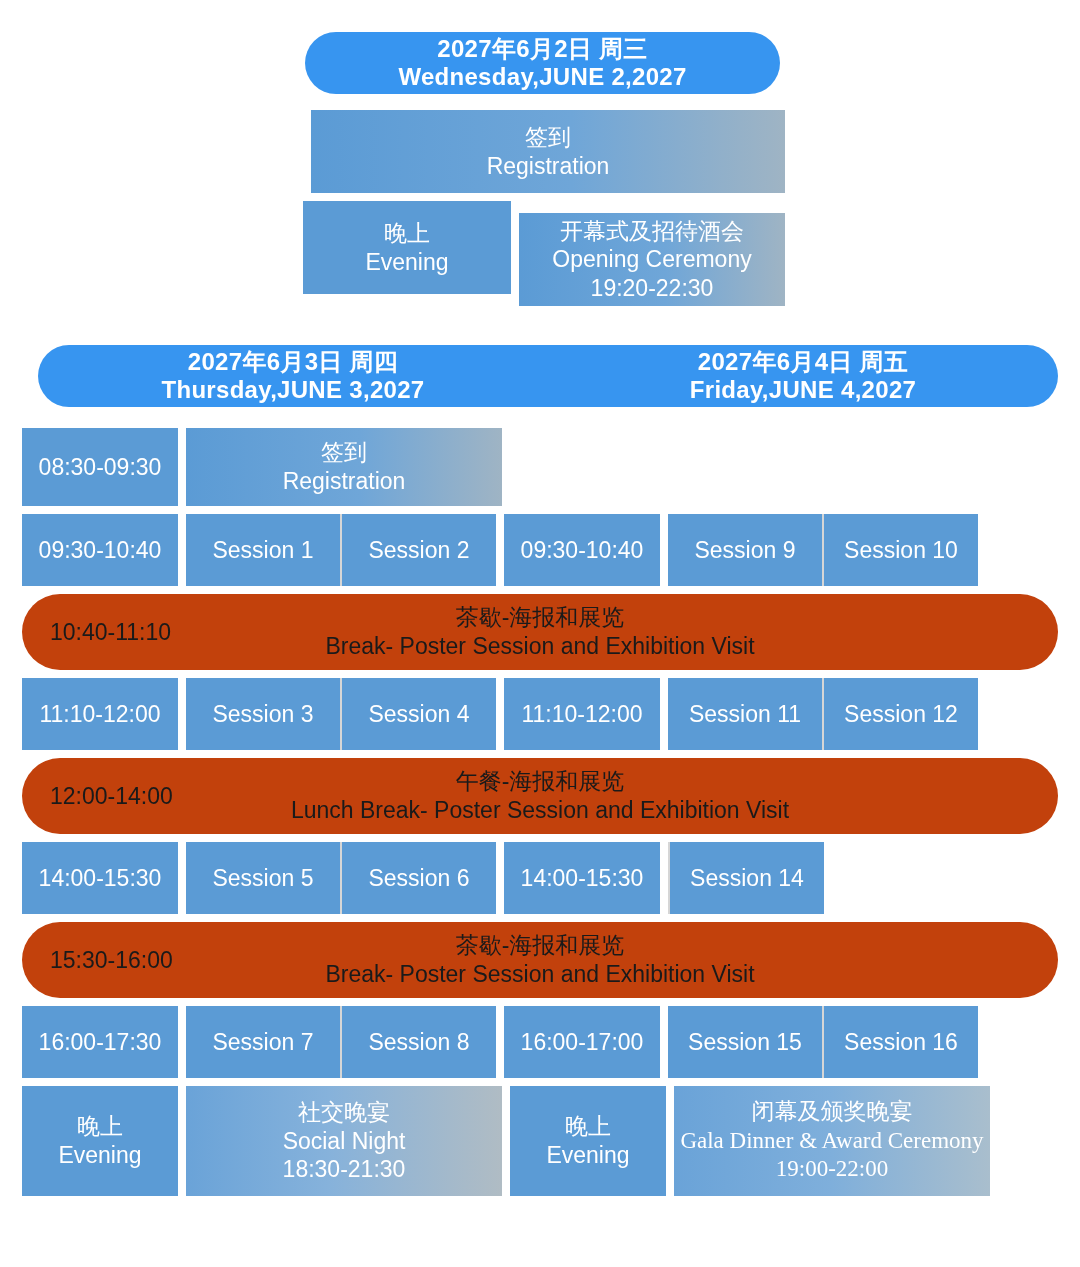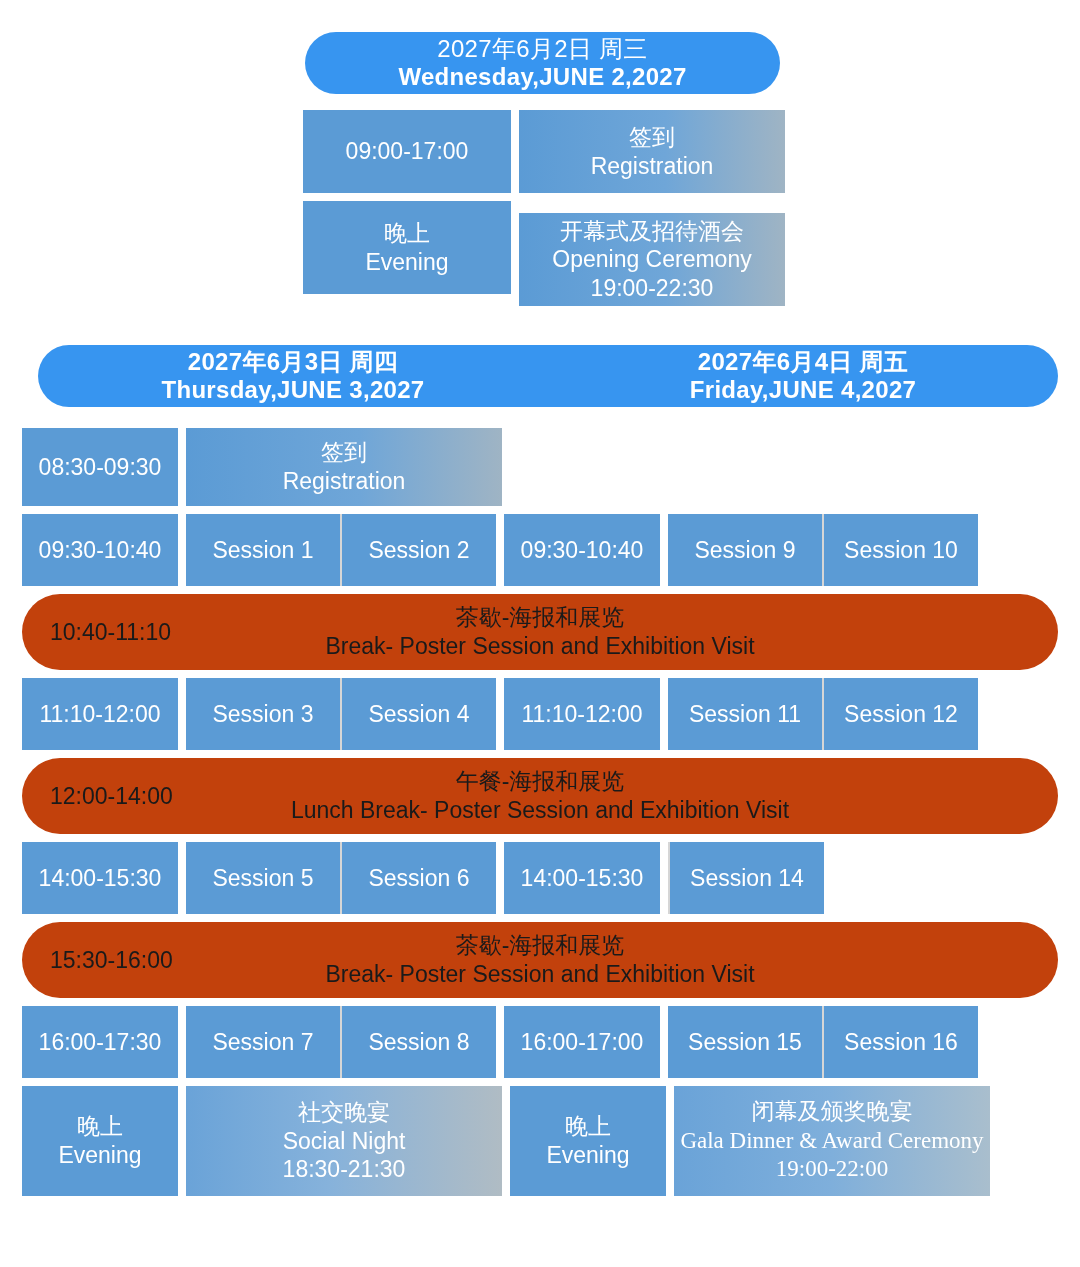--- a/index.html
+++ b/index.html
@@ -20,21 +20,21 @@
     background: #3795F0;
     color: #ffffff;
     border-radius: 40px;
     display: flex;
     align-items: center;
     justify-content: center;
     text-align: center;
     line-height: 1.18;
     letter-spacing: 0.3px;
   }
-  .banner .ln1 { font-size: 24px; font-weight: 400; display: block; }
+  .banner .ln1 { font-size: 24px; font-weight: 700; display: block; }
   .banner .ln2 { font-size: 24px; font-weight: 700; display: block; }
 
   .cell {
     background: #5B9BD5;
     color: #ffffff;
     display: flex;
     flex-direction: column;
     align-items: center;
     justify-content: center;
     text-align: center;
@@ -174,40 +174,37 @@
 <div class="banner" id="day1-banner">
   <div>
     <span class="ln1">2027年6月2日 周三</span>
     <span class="ln2">Wednesday,JUNE 2,2027</span>
   </div>
 </div>
 
 <div id="day1-rows">
 
   <div class="row">
-    <div class="cell t">
-      <span class="tm">09:00-17:00</span>
-    </div>
     <div class="gap"></div>
     <div class="cell c wide">
       <span class="cn">签到</span>
       <span class="en">Registration</span>
     </div>
   </div>
 
   <div class="row ev">
     <div class="cell t">
       <span class="cn">晚上</span>
       <span class="en">Evening</span>
     </div>
     <div class="gap"></div>
     <div class="cell c wide">
       <span class="cn">开幕式及招待酒会</span>
       <span class="en">Opening Ceremony</span>
-      <span class="tm">19:00-22:30</span>
+      <span class="tm">19:20-22:30</span>
     </div>
   </div>
 
 </div>
 
 <div id="day23-banner">
   <div class="half">
     <span class="ln1">2027年6月3日 周四</span>
     <span class="ln2">Thursday,JUNE 3,2027</span>
   </div>

